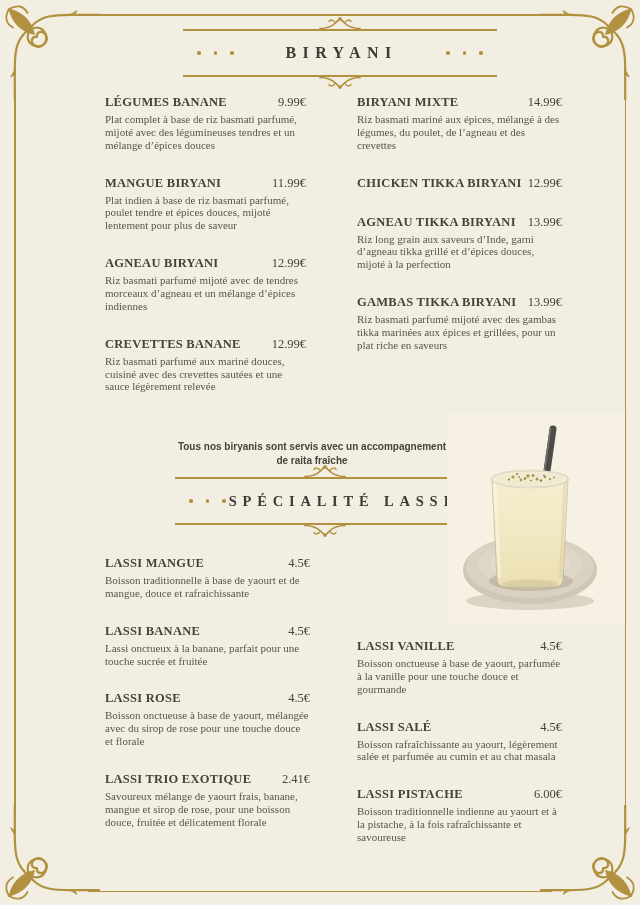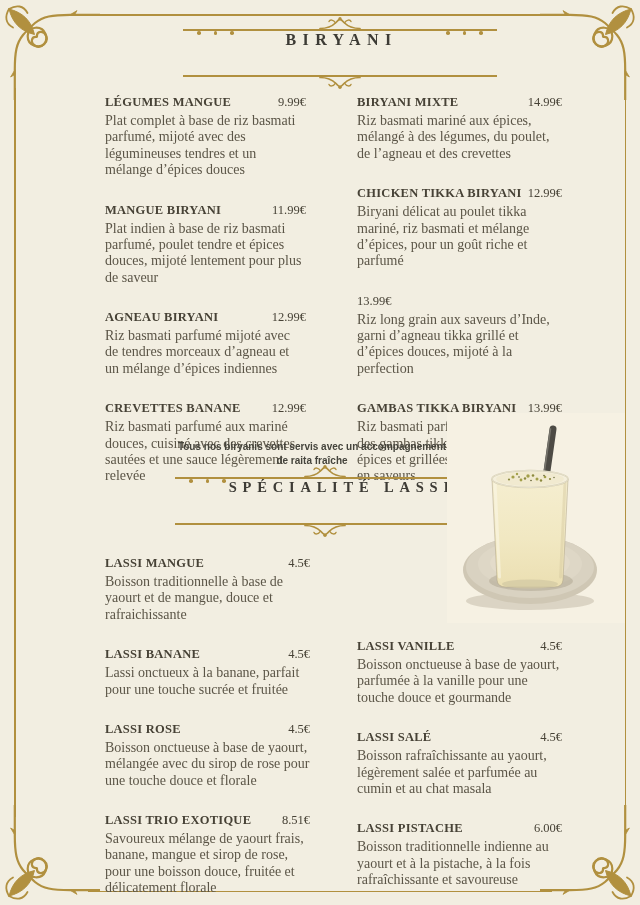--- a/index.html
+++ b/index.html
@@ -26,41 +26,41 @@
 
   
   .section-header{position:absolute;}
   .section-header.biryani{top:29px;left:183px;width:314px;}
   .section-header.lassi{top:477px;left:175px;width:300px;}
   .fancy-line{position:relative;height:2px;}
   .fancy-line .rule{position:absolute;left:0;right:0;top:0;height:1.6px;background:var(--gold,#b1903f);}
   .fancy-line svg{position:absolute;left:50%;transform:translateX(-50%);color:var(--gold,#b1903f);}
   .fancy-line.up svg{bottom:1px;}
   .fancy-line.down svg{top:1px;transform:translateX(-50%) scaleY(-1);}
-  .title-row{height:44px;display:flex;align-items:flex-start;justify-content:space-between;padding:0 14px;}
+  .title-row{height:44px;display:flex;align-items:center;justify-content:space-between;padding:0 14px;}
   .section-title{
     font-size:16px;font-weight:600;letter-spacing:0.40em;
     color:var(--title_text,#3d3b35);white-space:nowrap;text-indent:0.2em;
   }
   .section-header.lassi .section-title{font-size:14.5px;}
   .dots{display:flex;gap:13px;align-items:center;}
   .dots .dot{width:3.6px;height:3.6px;border-radius:50%;background:var(--gold,#b1903f);}
 
   
   .menu-col{position:absolute;}
   #biryani-left{top:95px;left:105px;width:201px;}
   #biryani-right{top:95px;left:357px;width:205px;}
   #lassi-left{top:556px;left:105px;width:205px;}
   #lassi-right{top:639px;left:357px;width:205px;}
   .menu-item{margin-bottom:24px;}
   .item-head{display:flex;justify-content:space-between;align-items:baseline;margin-bottom:3px;}
   .item-name{font-weight:700;font-size:12.5px;color:var(--item_name_text,#474236);
     letter-spacing:0.02em;white-space:nowrap;}
   .item-price{font-weight:400;font-size:12.5px;color:var(--item_name_text,#474236);white-space:nowrap;}
-  .item-desc{font-size:14px;line-height:1.17;color:var(--description_text,#5b5547);}
+  .item-desc{font-size:11px;line-height:1.17;color:var(--description_text,#5b5547);}
 
   
   .note{
     position:absolute;top:440px;left:172px;width:280px;text-align:center;
     font-family:"Liberation Sans", sans-serif;font-weight:700;
     font-size:10px;line-height:1.35;color:var(--note_text,#45443c);
   }
 
   
   .photo{position:absolute;top:413px;left:447px;width:178px;height:210px;}
@@ -128,21 +128,21 @@
       <div class="rule"></div>
       <svg width="44" height="13" viewBox="0 0 44 13">
           <use href="#crown"></use>
         </svg>
     </div>
   </div>
 
   <div id="biryani-left" class="menu-col">
   <div class="menu-item">
     <div class="item-head">
-      <span class="item-name">LÉGUMES MANGUE</span>
+      <span class="item-name">LÉGUMES BANANE</span>
       <span class="item-price">9.99€</span>
     </div>
     <div class="item-desc">Plat complet à base de riz basmati parfumé, mijoté avec des légumineuses tendres et un mélange d’épices douces</div>
   </div>
 
   <div class="menu-item">
     <div class="item-head">
       <span class="item-name">MANGUE BIRYANI</span>
       <span class="item-price">11.99€</span>
     </div>
@@ -172,25 +172,25 @@
       <span class="item-price">14.99€</span>
     </div>
     <div class="item-desc">Riz basmati mariné aux épices, mélangé à des légumes, du poulet, de l’agneau et des crevettes</div>
   </div>
 
   <div class="menu-item">
     <div class="item-head">
       <span class="item-name">CHICKEN TIKKA BIRYANI</span>
       <span class="item-price">12.99€</span>
     </div>
-    <div class="item-desc">Biryani délicat au poulet tikka mariné, riz basmati et mélange d’épices, pour un goût riche et parfumé</div>
-  </div>
-
-  <div class="menu-item">
-    <div class="item-head">
+  </div>
+
+  <div class="menu-item">
+    <div class="item-head">
+      <span class="item-name">AGNEAU TIKKA BIRYANI</span>
       <span class="item-price">13.99€</span>
     </div>
     <div class="item-desc">Riz long grain aux saveurs d’Inde, garni d’agneau tikka grillé et d’épices douces, mijoté à la perfection</div>
   </div>
 
   <div class="menu-item">
     <div class="item-head">
       <span class="item-name">GAMBAS TIKKA BIRYANI</span>
       <span class="item-price">13.99€</span>
     </div>
@@ -307,21 +307,21 @@
     <div class="item-head">
       <span class="item-name">LASSI ROSE</span>
       <span class="item-price">4.5€</span>
     </div>
     <div class="item-desc">Boisson onctueuse à base de yaourt, mélangée avec du sirop de rose pour une touche douce et florale</div>
   </div>
 
   <div class="menu-item">
     <div class="item-head">
       <span class="item-name">LASSI TRIO EXOTIQUE</span>
-      <span class="item-price">8.51€</span>
+      <span class="item-price">2.41€</span>
     </div>
     <div class="item-desc">Savoureux mélange de yaourt frais, banane, mangue et sirop de rose, pour une boisson douce, fruitée et délicatement florale</div>
   </div>
 </div>
   <div id="lassi-right" class="menu-col">
   <div class="menu-item">
     <div class="item-head">
       <span class="item-name">LASSI VANILLE</span>
       <span class="item-price">4.5€</span>
     </div>

